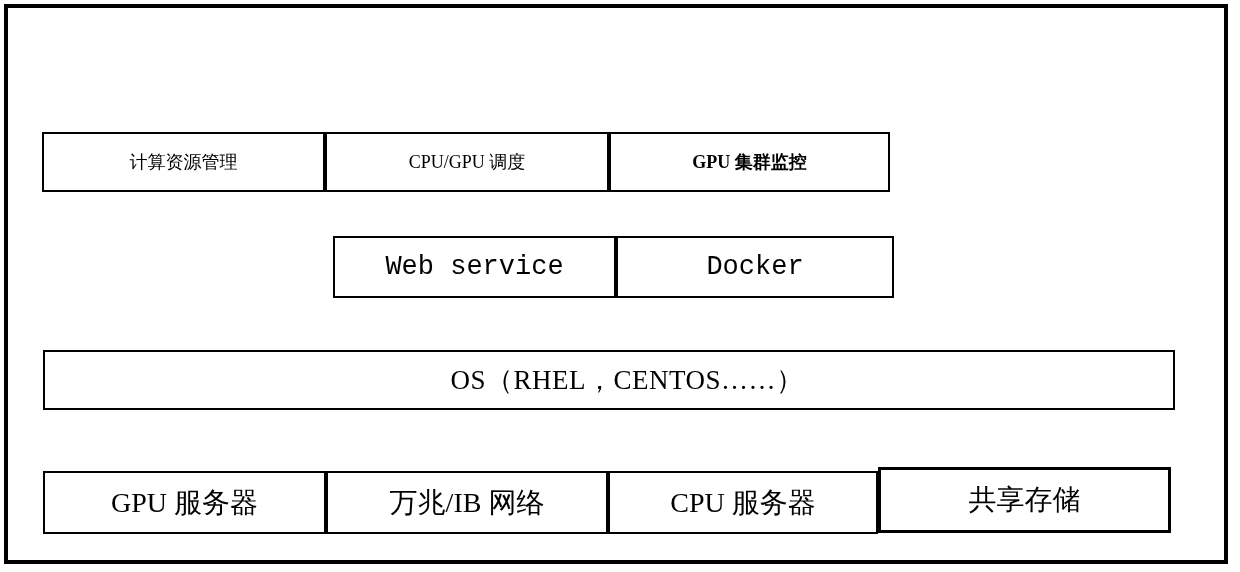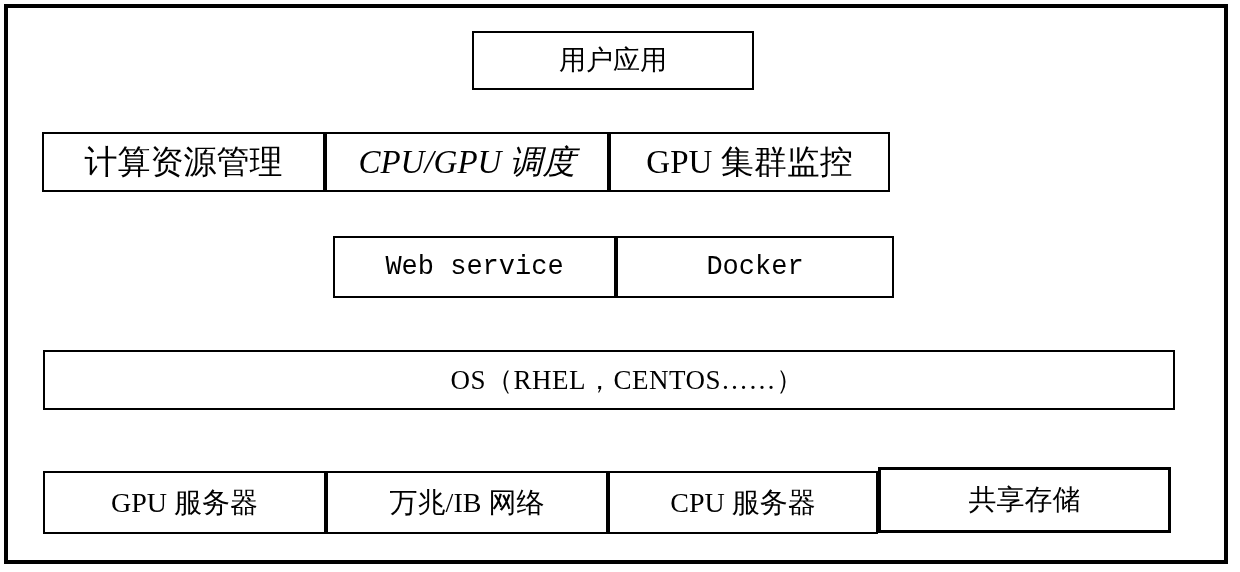--- a/index.html
+++ b/index.html
@@ -75,25 +75,25 @@
 
   
   #layer-platform {
     left: 42px;
     top: 132px;
     width: 1144px;
     height: 60px;
   }
   #layer-platform .cell {
     height: 100%;
-    font-size: 33px;
+    font-size: 18px;
   }
   #layer-platform .cell:nth-child(1) { width: 283px; }
-  #layer-platform .cell:nth-child(2) { width: 284px; font-style: italic; }
-  #layer-platform .cell:nth-child(3) { width: 281px; }
+  #layer-platform .cell:nth-child(2) { width: 284px; }
+  #layer-platform .cell:nth-child(3) { width: 281px; font-weight: bold; }
   #layer-platform .cell:nth-child(4) { width: 296px; }
 
   
   #layer-services {
     left: 333px;
     top: 236px;
     width: 561px;
     height: 62px;
     font-family: Liberation Mono, monospace;
   }
@@ -146,23 +146,20 @@
     font-family: "Liberation Serif", "DejaVu Serif", serif;
   }
 </style>
 </head>
 <body>
 
 <div id="canvas">
 
   <div class="outer-frame"></div>
 
-  <div class="layer-row" id="layer-app">
-    <div class="cell cjk">用户应用</div>
-  </div>
 
   <div class="layer-row" id="layer-platform">
     <div class="cell cjk">计算资源管理</div>
     <div class="cell cjk">CPU/GPU 调度</div>
     <div class="cell cjk">GPU 集群监控</div>
   </div>
 
   <div class="layer-row" id="layer-services">
     <div class="cell">Web service</div>
     <div class="cell">Docker</div>

